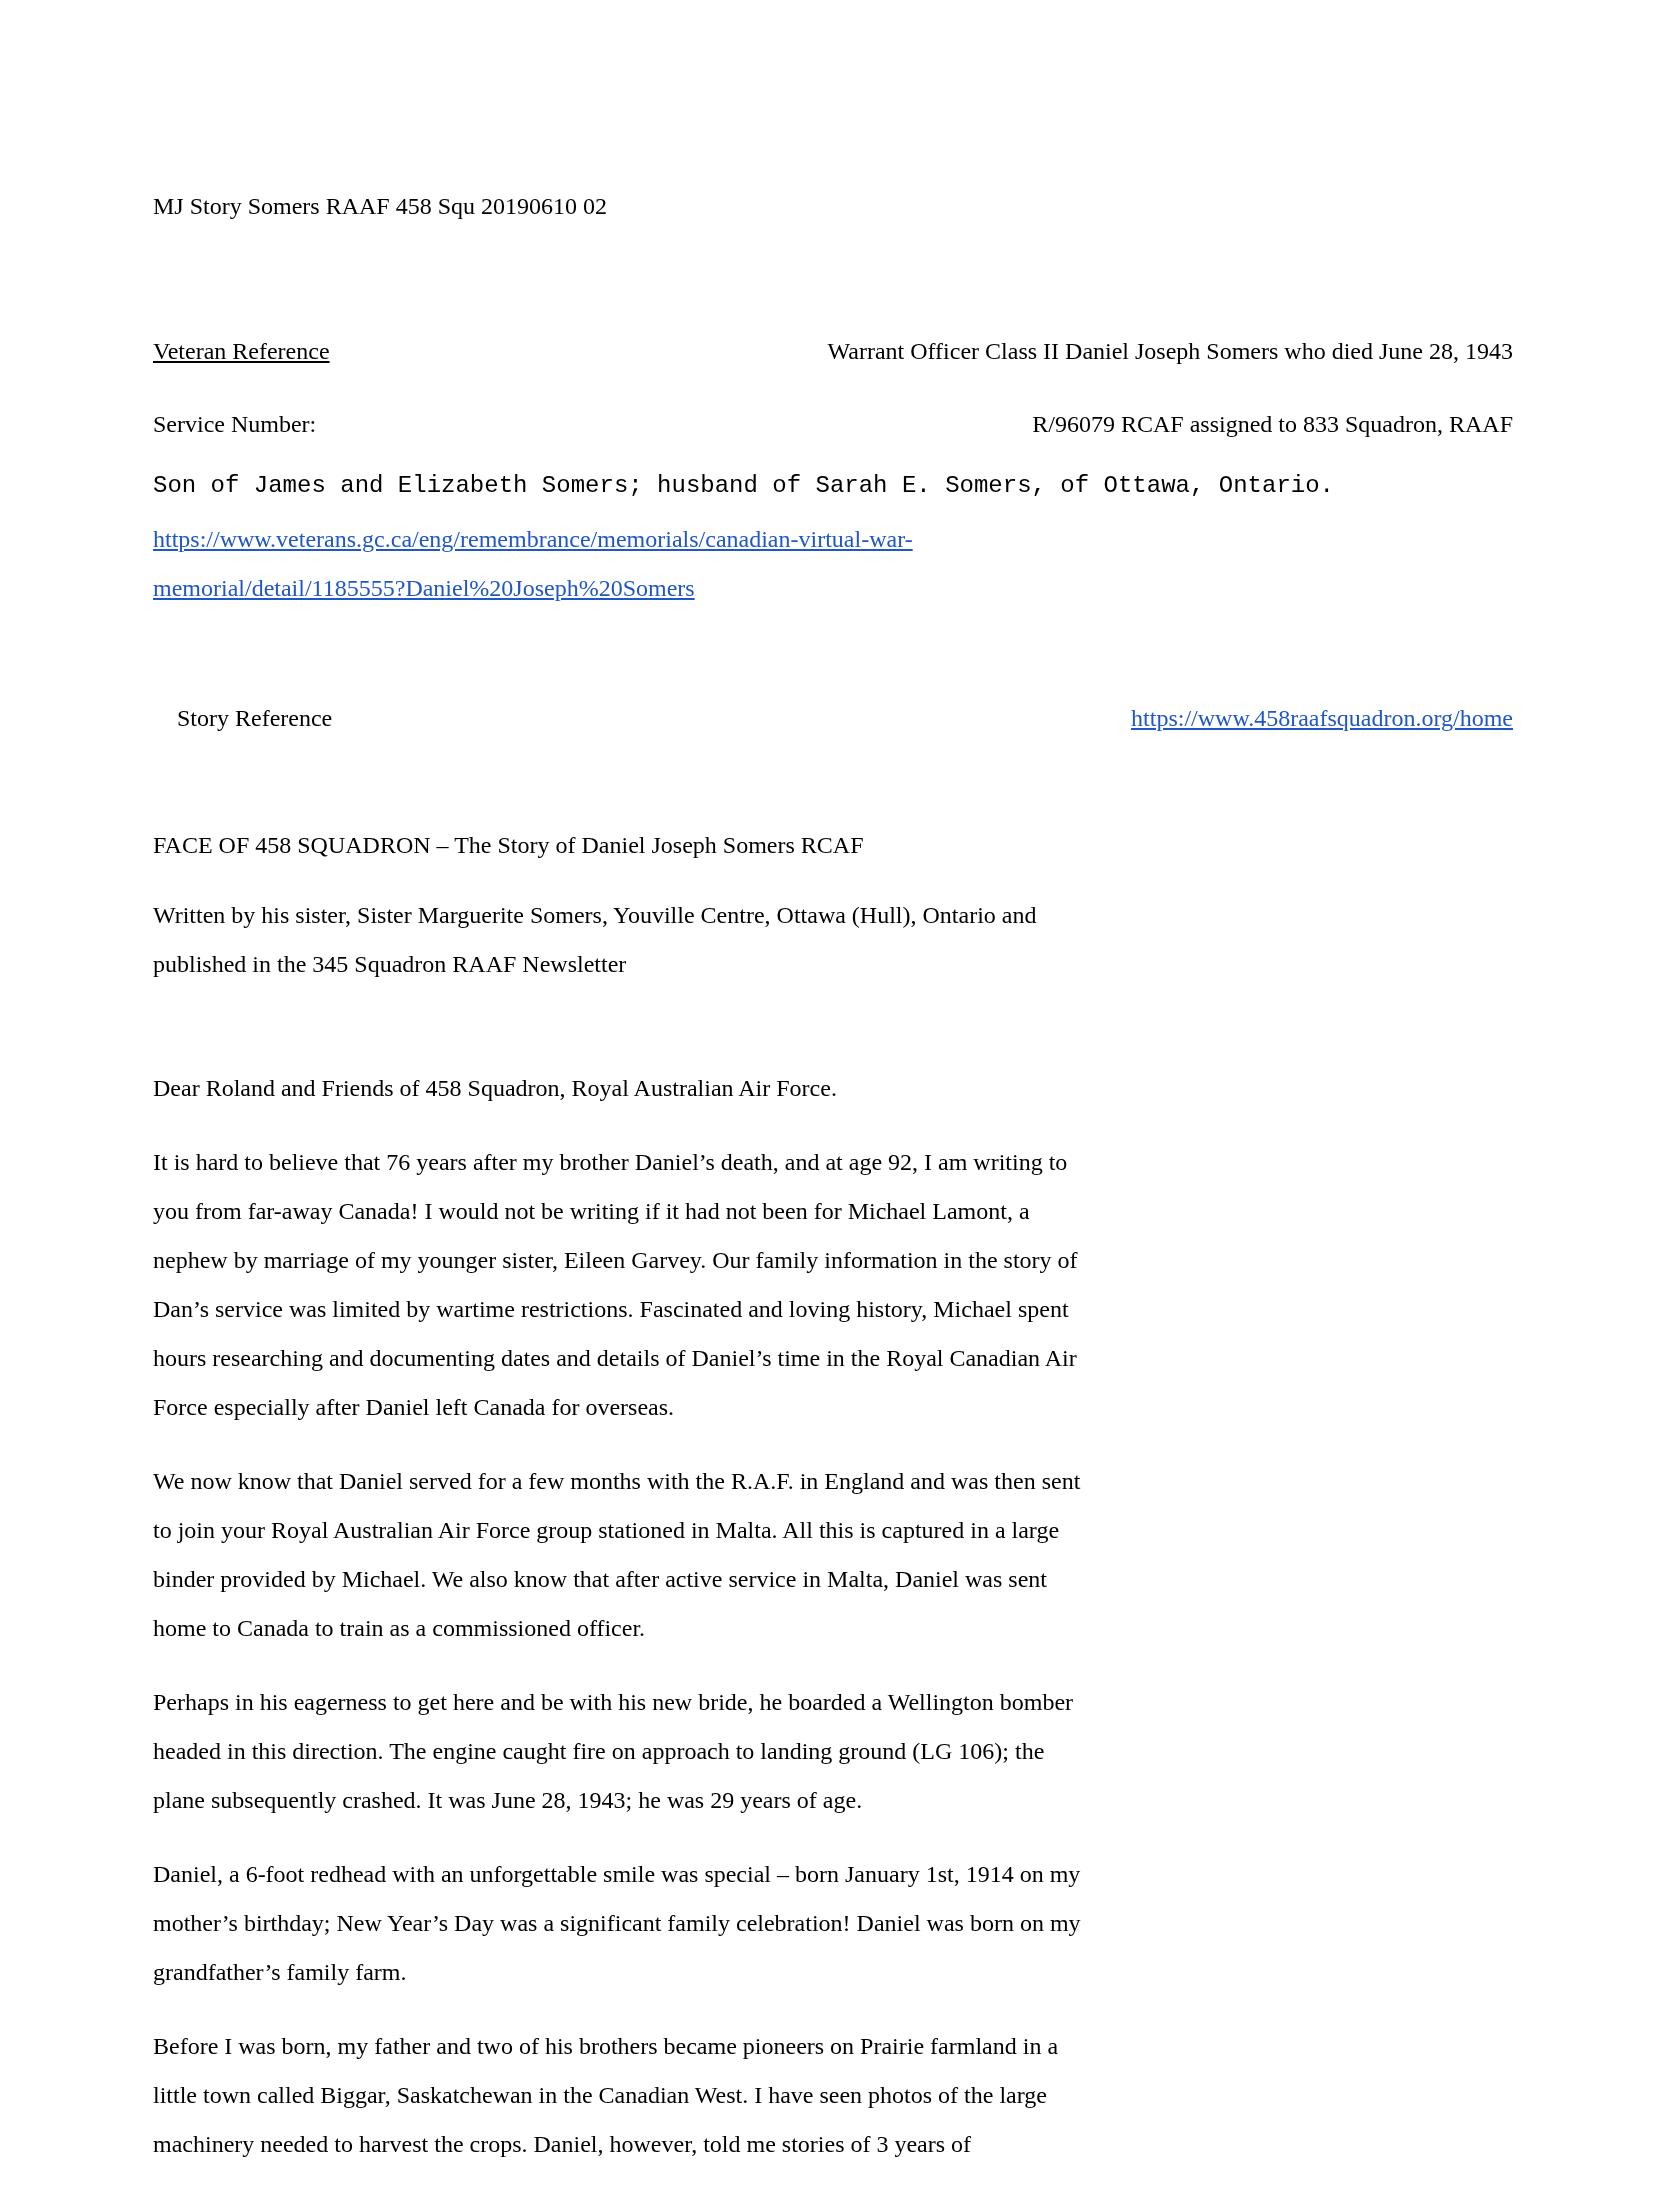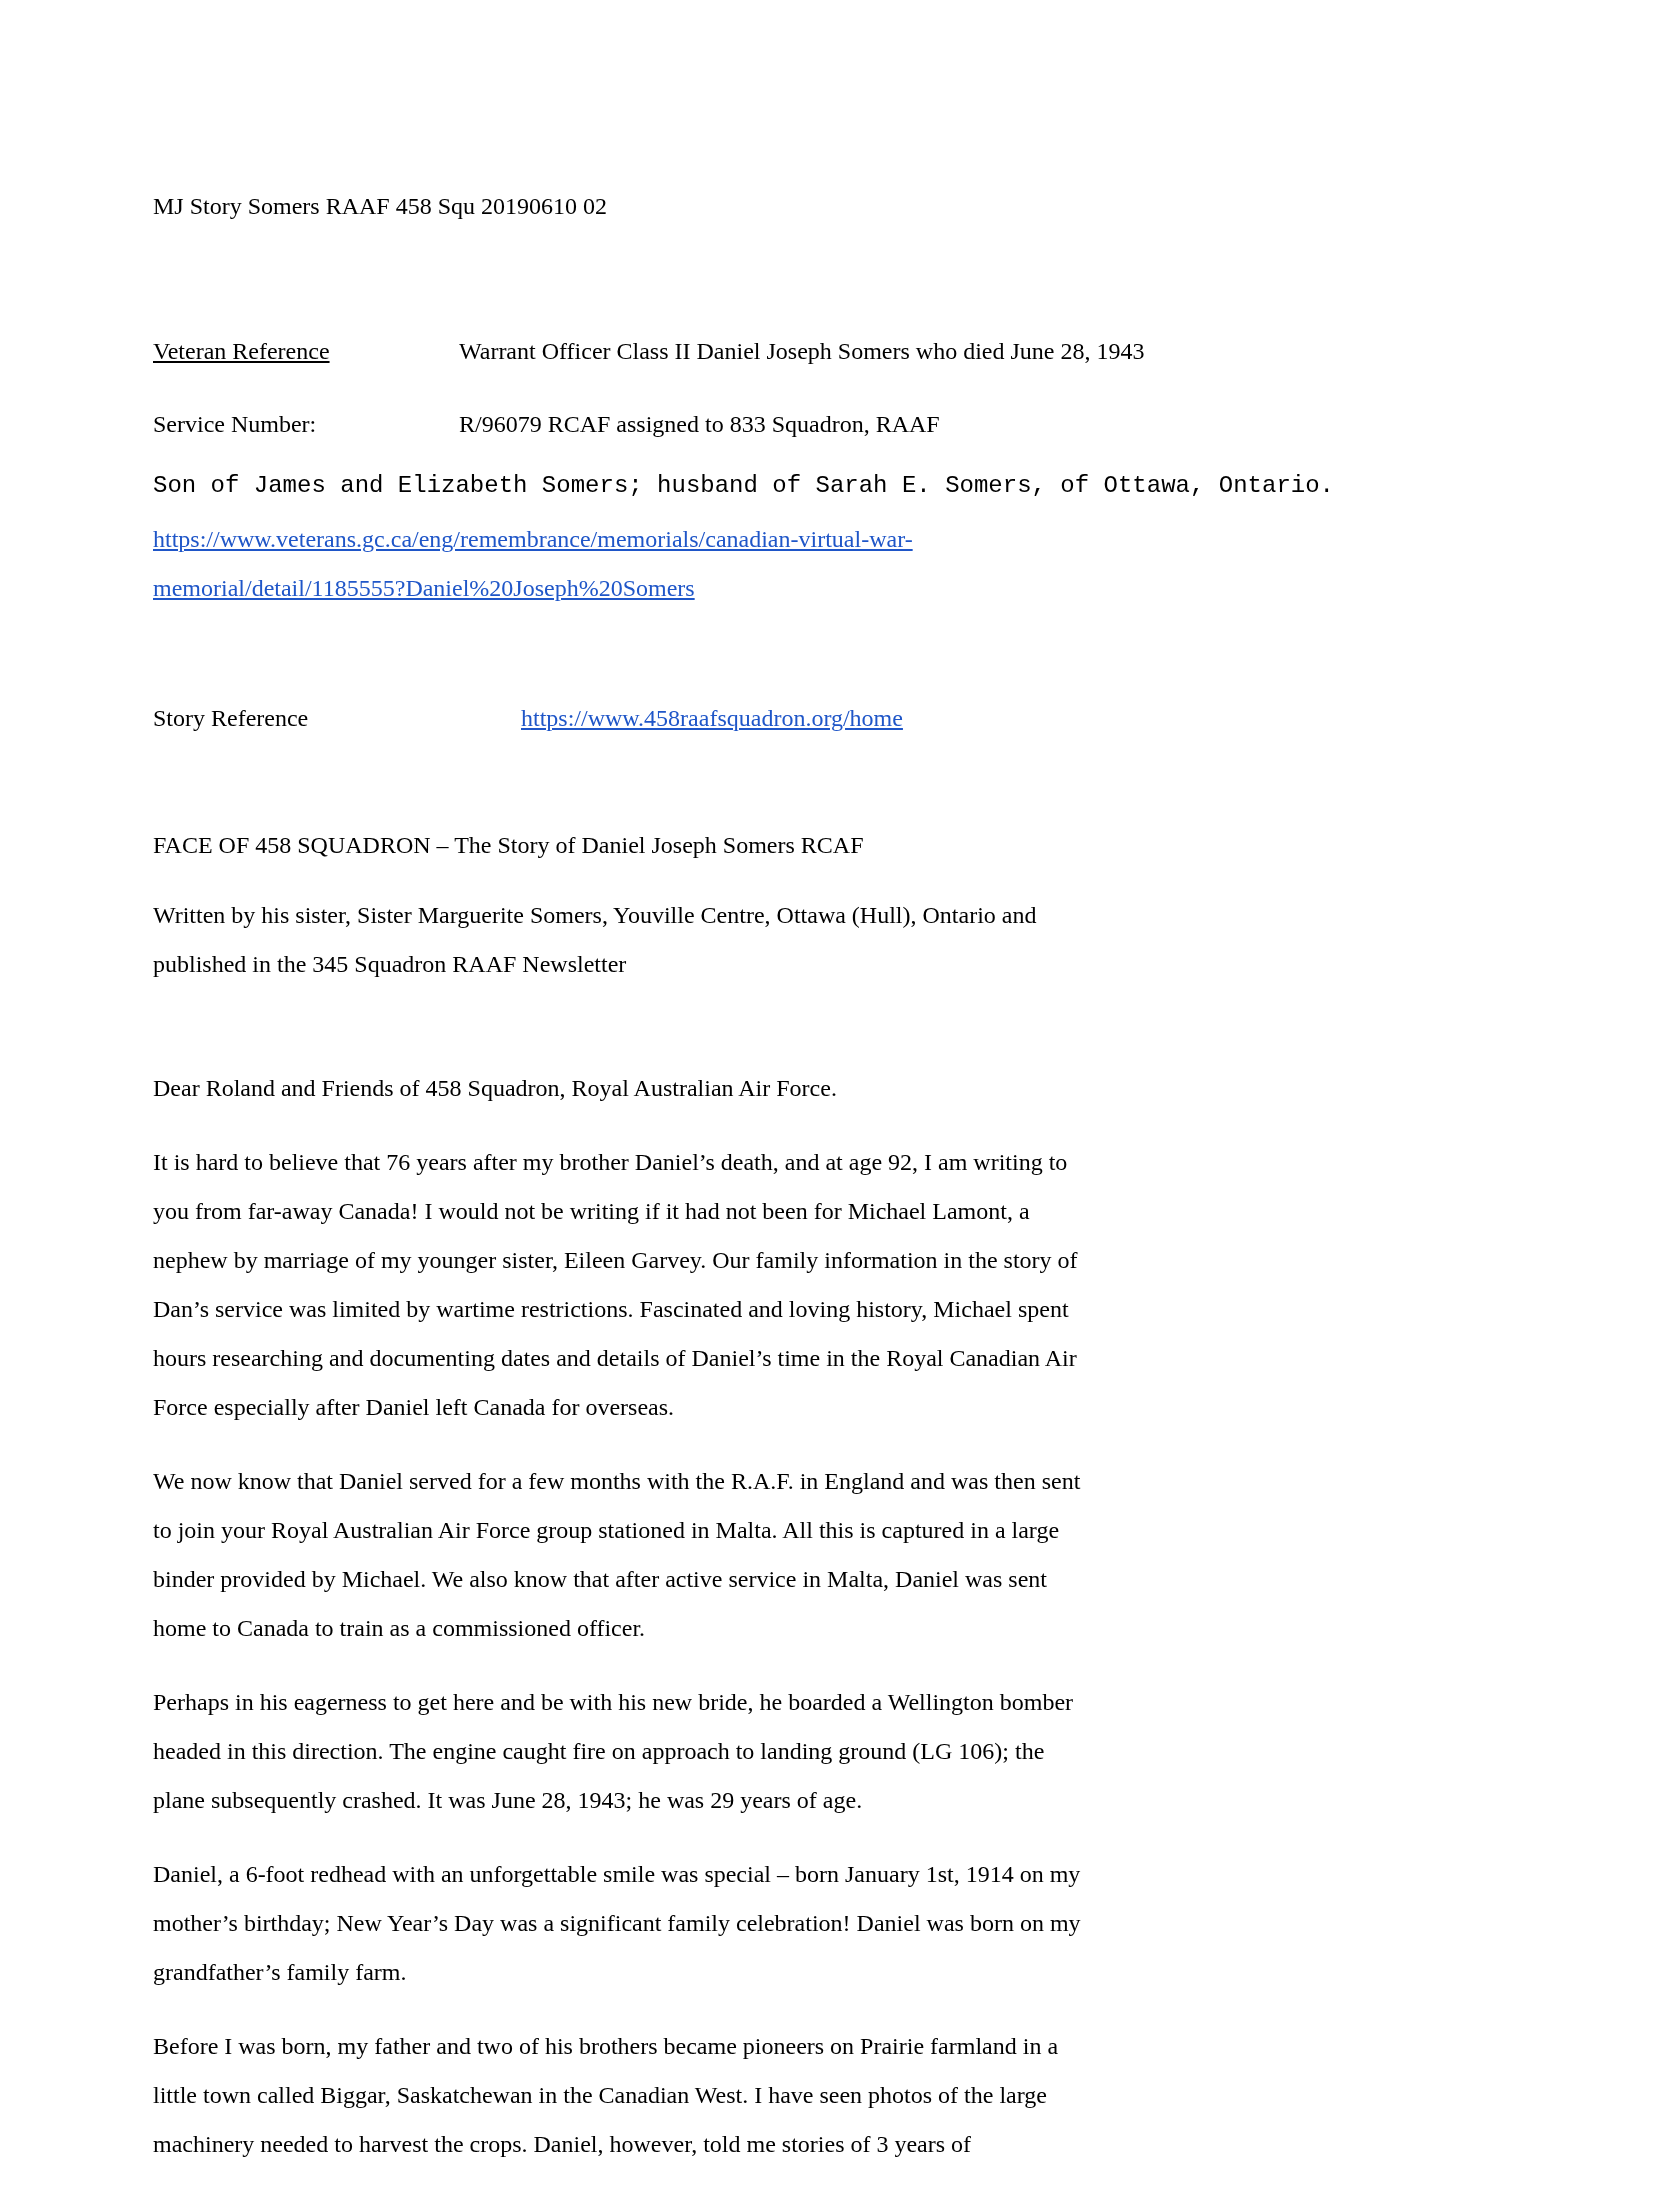--- a/index.html
+++ b/index.html
@@ -21,30 +21,31 @@
     line-height: 49px;
     color: #000000;
   }
   .doc-title {
     margin: 0 0 96px 0;
     white-space: pre;
   }
   .ref-row {
     display: flex;
     align-items: flex-start;
+    justify-content: space-between;
   }
   .ref-row.veteran { margin-bottom: 24px; }
   .ref-row.service { margin-bottom: 12px; }
   .ref-row.story   { margin-bottom: 78px; }
   .label-col {
     flex: 0 0 auto;
     white-space: pre;
   }
   .label-col.w1 { width: 306px; }
-  .label-col.w2 { width: 368px; }
+  .label-col.w2 { width: 368px; margin-left: 24px; }
   .underlined { text-decoration: underline; }
   .value-col { white-space: pre; }
   .family-line {
     margin: 0 0 5px 0;
     white-space: pre;
     font-family: Liberation Mono, monospace;
   }
   .memorial-link-block {
     margin: 0 0 81px 0;
   }

